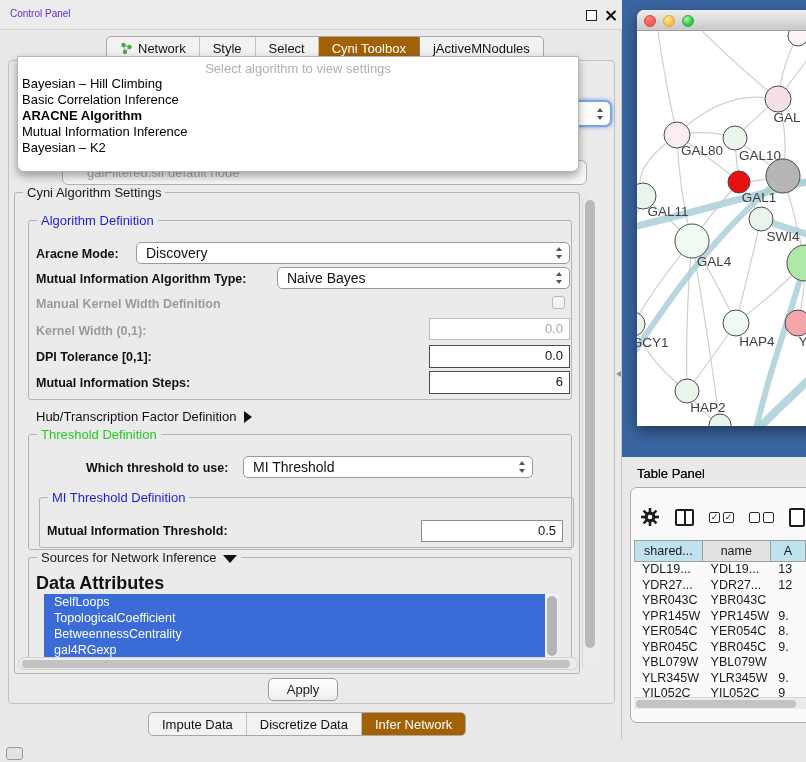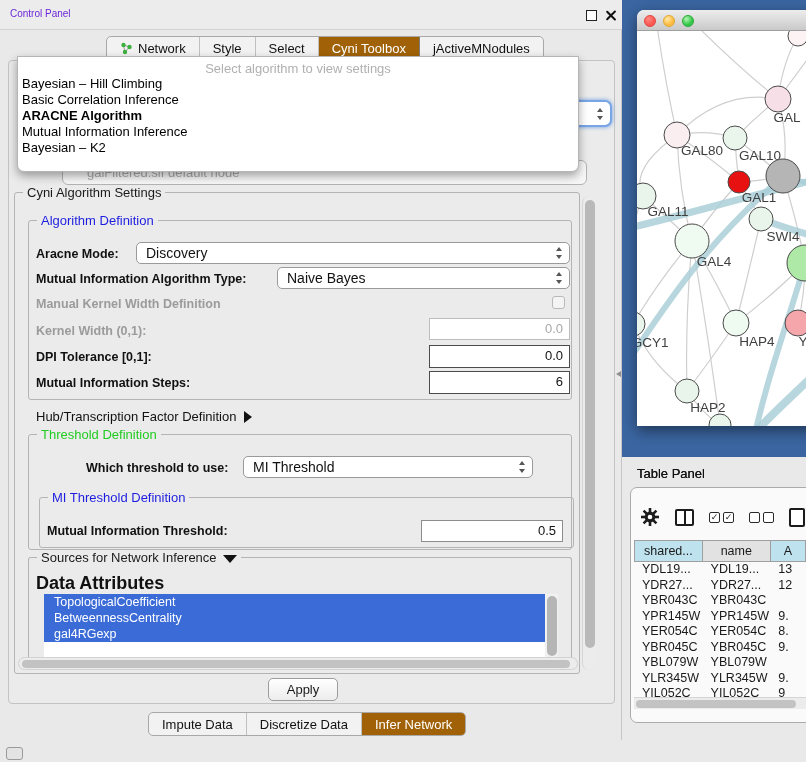--- a/index.html
+++ b/index.html
@@ -215,20 +215,21 @@
     </div>
     <div class="lbl" style="left:47px; top:524px;">Mutual Information Threshold:</div>
     <div class="field" style="left:421px; top:520px; width:142px; height:22px; line-height:20px; border:1px solid #8d8d8d;">0.5</div>
 
     <div class="groupbox" style="left:28px; top:557px; width:544px; height:111px; border-bottom:none;">
       <span class="legend"><span>Sources for Network Inference</span><span class="tri-down"></span></span>
     </div>
     <div class="lbl" style="left:36px; top:573px; font-size:18px;">Data Attributes</div>
     <div id="attr-list" class="abs">
       <div id="attr-items">
+          <div class="attr-item">SelfLoops</div>
           <div class="attr-item">TopologicalCoefficient</div>
           <div class="attr-item">BetweennessCentrality</div>
           <div class="attr-item">gal4RGexp</div>
         </div>
       <div id="attr-vscroll">
           <div class="thumb"></div>
         </div>
     </div>
 
     <div id="settings-vscroll" class="abs">

